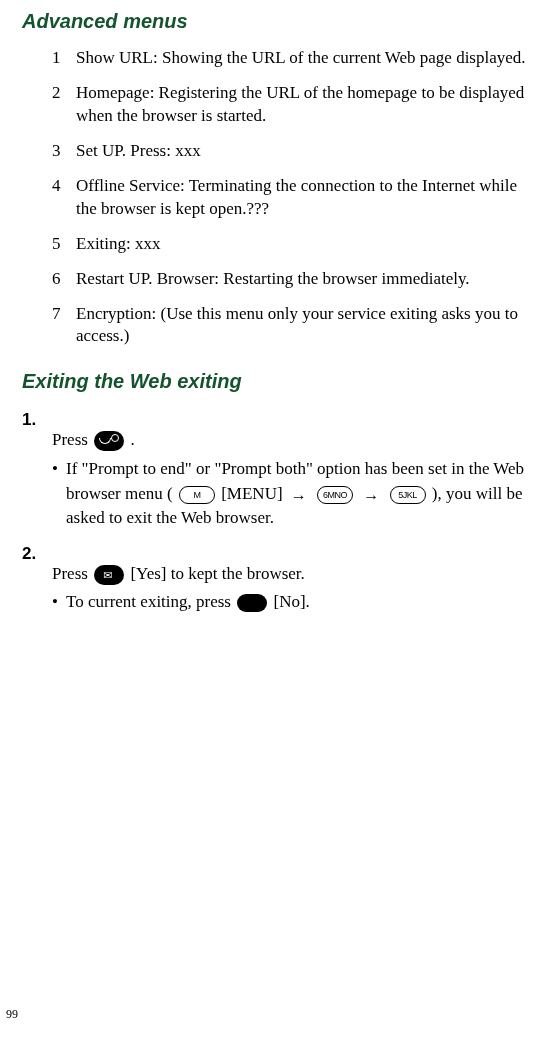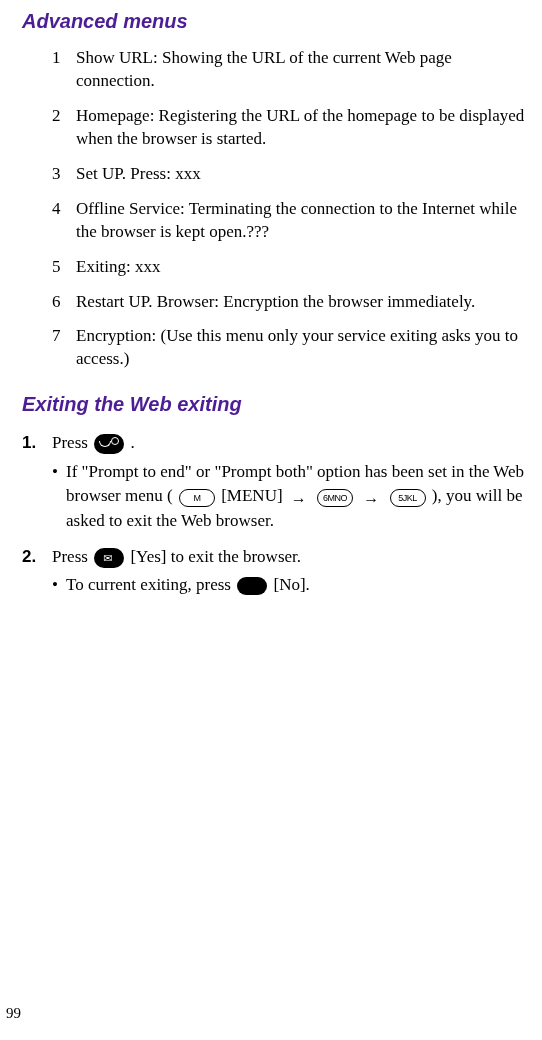--- a/index.html
+++ b/index.html
@@ -7,21 +7,21 @@
     width: 542px;
     height: 1040px;
     background: #fff;
     font-family: Georgia, 'Times New Roman', serif;
     font-size: 17px;
     color: #000;
     padding: 10px 0 0 0;
     position: relative;
   }
   .section-heading {
-    color: #4c1d95;
+    color: #14532d;
     font-family: Verdana, Arial, sans-serif;
     font-weight: bold;
     font-size: 20px;
     font-style: italic;
     margin: 0 0 14px 22px;
   }
   .numbered-list {
     margin: 0 12px 22px 52px;
   }
   .numbered-item {
@@ -48,20 +48,21 @@
     line-height: 1.5;
   }
   .step-num {
     font-family: Verdana, Arial, sans-serif;
     font-weight: bold;
     width: 30px;
     flex-shrink: 0;
   }
   .step-body {
     flex: 1;
+    margin-top: 20px;
   }
   .bullet {
     display: flex;
     margin: 4px 0 0 30px;
     line-height: 1.45;
   }
   .bullet-dot {
     width: 14px;
     flex-shrink: 0;
   }
@@ -129,52 +130,52 @@
   .arrow {
     display: inline-block;
     vertical-align: middle;
     font-size: 16px;
     margin: 0 4px;
   }
   .page-number {
     position: absolute;
     bottom: 18px;
     left: 6px;
-    font-size: 15px;
+    font-size: 12px;
   }
 </style>
 </head>
 <body>
 
 <h2 class="section-heading">Advanced menus</h2>
 
 <div class="numbered-list">
   <div class="numbered-item">
     <div class="item-num">1</div>
-    <div class="item-text">Show URL: Showing the URL of the current Web page connection.</div>
+    <div class="item-text">Show URL: Showing the URL of the current Web page displayed.</div>
   </div>
   <div class="numbered-item">
     <div class="item-num">2</div>
     <div class="item-text">Homepage: Registering the URL of the homepage to be displayed when the browser is started.</div>
   </div>
   <div class="numbered-item">
     <div class="item-num">3</div>
     <div class="item-text">Set UP. Press: xxx</div>
   </div>
   <div class="numbered-item">
     <div class="item-num">4</div>
     <div class="item-text">Offline Service: Terminating the connection to the Internet while the browser is kept open.???</div>
   </div>
   <div class="numbered-item">
     <div class="item-num">5</div>
     <div class="item-text">Exiting: xxx</div>
   </div>
   <div class="numbered-item">
     <div class="item-num">6</div>
-    <div class="item-text">Restart UP. Browser: Encryption the browser immediately.</div>
+    <div class="item-text">Restart UP. Browser: Restarting the browser immediately.</div>
   </div>
   <div class="numbered-item">
     <div class="item-num">7</div>
     <div class="item-text">Encryption: (Use this menu only your service exiting asks you to access.)</div>
   </div>
 </div>
 
 <h2 class="section-heading">Exiting the Web exiting</h2>
 
 <div class="step-list">
@@ -202,21 +203,21 @@
       </div>
     </div>
   </div>
 
   <div class="step">
     <div class="step-head">
       <div class="step-num">2.</div>
       <div class="step-body">
         <span>Press </span>
         <span class="key-dark mail"></span>
-        <span> [Yes] to exit the browser.</span>
+        <span> [Yes] to kept the browser.</span>
       </div>
     </div>
     <div class="bullet">
       <div class="bullet-dot">•</div>
       <div class="bullet-text">
         <span>To current exiting, press </span>
         <span class="key-dark blank"></span>
         <span> [No].</span>
       </div>
     </div>

